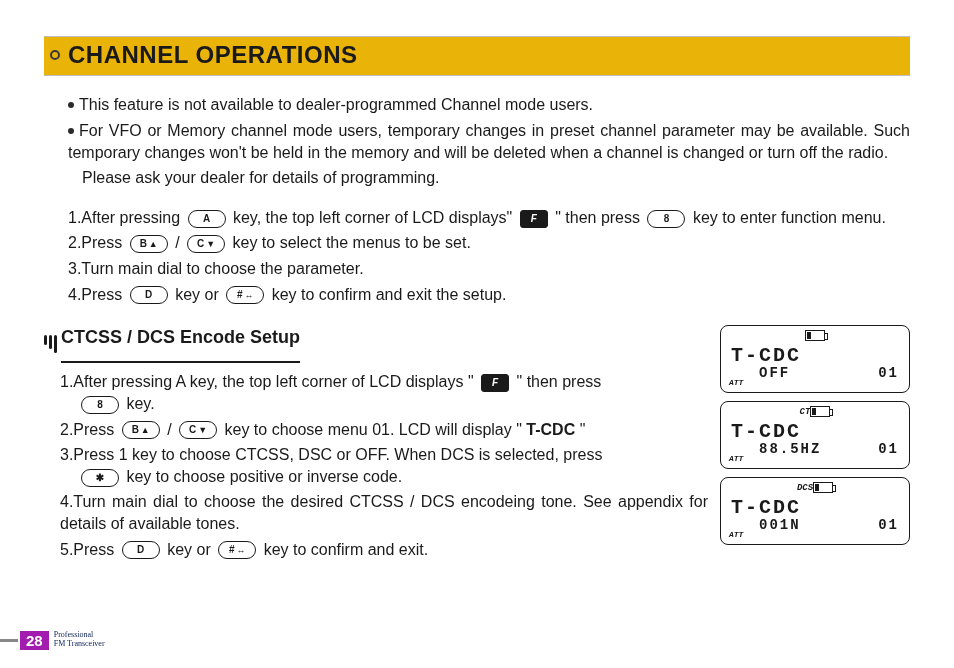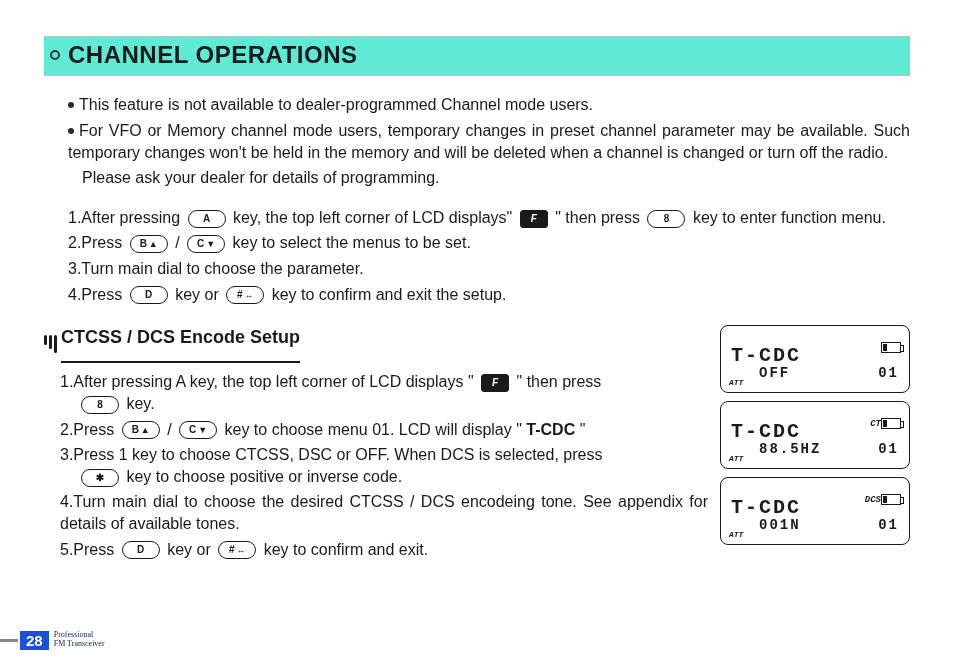--- a/index.html
+++ b/index.html
@@ -13,21 +13,21 @@
     line-height: 1.35;
     position: relative;
   }
   .page {
     box-sizing: border-box;
     padding: 36px 44px 0 44px;
     position: relative;
   }
   .hdr-bar {
     display: flex; align-items: center;
-    background: #5eead4;
+    background: #eab308;
     border-top: 1px solid #bfbfbf;
     border-bottom: 1px solid #bfbfbf;
     padding: 2px 6px 4px 6px;
     margin-bottom: 18px;
   }
   .hdr-bullet {
     width: 6px; height: 6px; border: 2px solid #3a3a3a; border-radius: 50%;
     margin-right: 8px;
     flex: 0 0 auto;
   }
@@ -70,41 +70,41 @@
     line-height: 1;
   }
   .key.f { background:#1a1a1a; color:#fff; font-style:italic; min-width:16px; border-radius:3px;}
   .key .arrow { font-size:9px; margin-left:2px;}
   
   .lcd {
     border: 1.5px solid #1a1a1a; border-radius: 8px;
     height: 66px; margin-bottom: 8px; position: relative;
     font-family: "Courier New", monospace;
   }
-  .lcd .top-row { position:absolute; top:16px; left:8px; right:8px; display:flex; justify-content:flex-end; font-size:9px; font-weight:700;}
+  .lcd .top-row { position:absolute; top:4px; left:8px; right:8px; display:flex; justify-content:center; font-size:9px; font-weight:700;}
   .lcd .indicator { font-style: italic;}
   .lcd .batt {
     width:18px; height:9px; border:1.2px solid #1a1a1a; position:relative;
   }
   .lcd .batt::after{
     content:""; position:absolute; right:-4px; top:2px; width:3px; height:5px;
     border:1px solid #1a1a1a; border-left:none;
   }
   .lcd .batt .fill{ position:absolute; left:1px; top:1px; bottom:1px; width:4px; background:#1a1a1a;}
   .lcd .main-row { position:absolute; top:16px; left:10px; font-size:20px; font-weight:800; letter-spacing:2px;}
   .lcd .sub-row { position:absolute; top:38px; left:10px; right:10px; display:flex; justify-content:space-between; font-size:14px; font-weight:800; letter-spacing:2px;}
   .lcd .sub-row .val { padding-left: 28px;}
   .lcd .att { position:absolute; bottom:3px; left:8px; font-size:8px; font-style:italic; font-weight:700;}
   
   .footer {
     position:absolute; left:0; bottom:18px; display:flex; align-items:center;
   }
   .foot-line { width:18px; height:3px; background:#888; margin-right:2px;}
   .pagebadge {
-    background:#1d4ed8; color:#fff; padding:0 6px; font-weight:800; font-size:15px;
+    background:#a21caf; color:#fff; padding:0 6px; font-weight:800; font-size:15px;
     line-height:1.3;
   }
   .foot-text {
     font-size:8px; line-height:1.1; margin-left:5px; color:#0d2256;
     font-family: Liberation Serif, serif;
   }
 </style>
 </head>
 <body>
 

